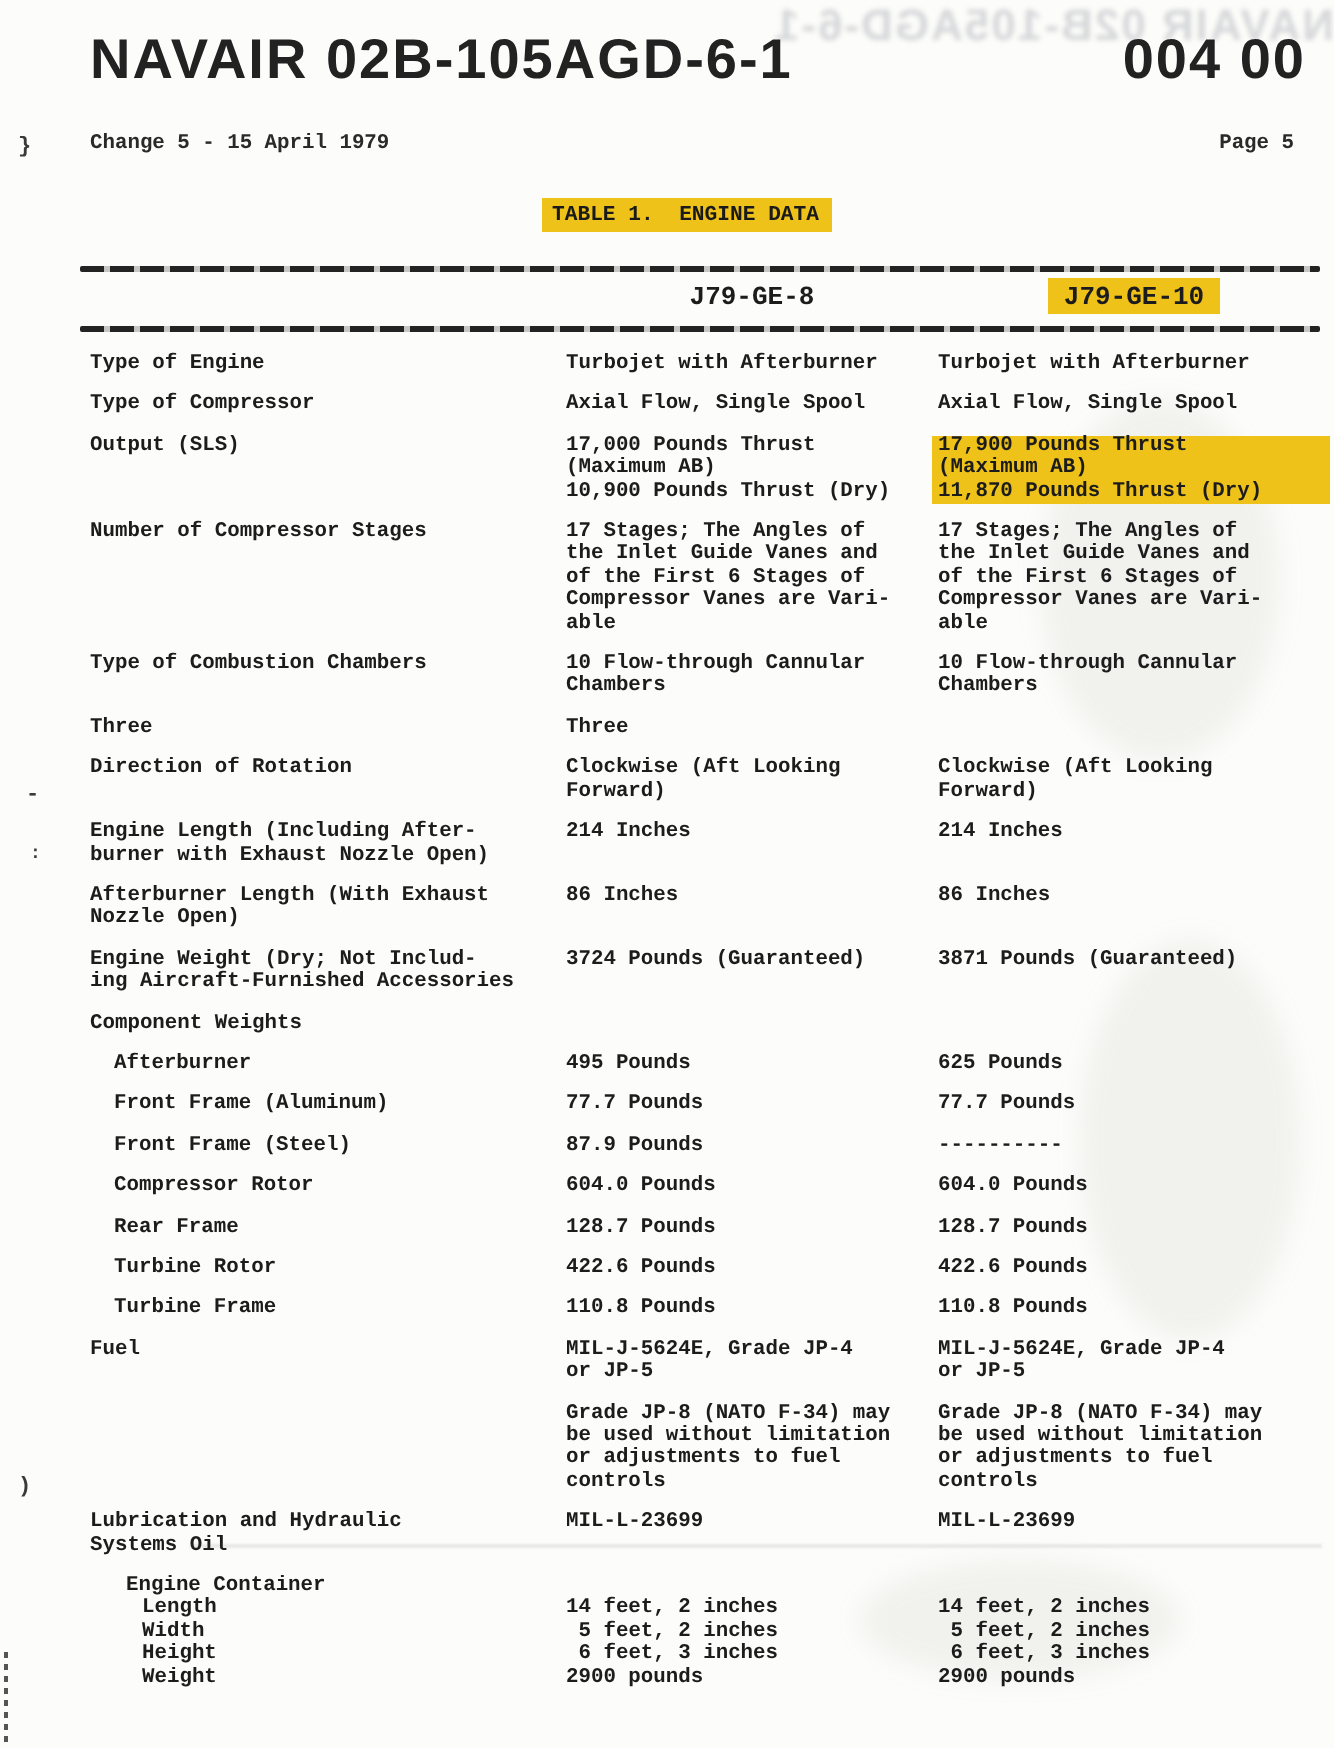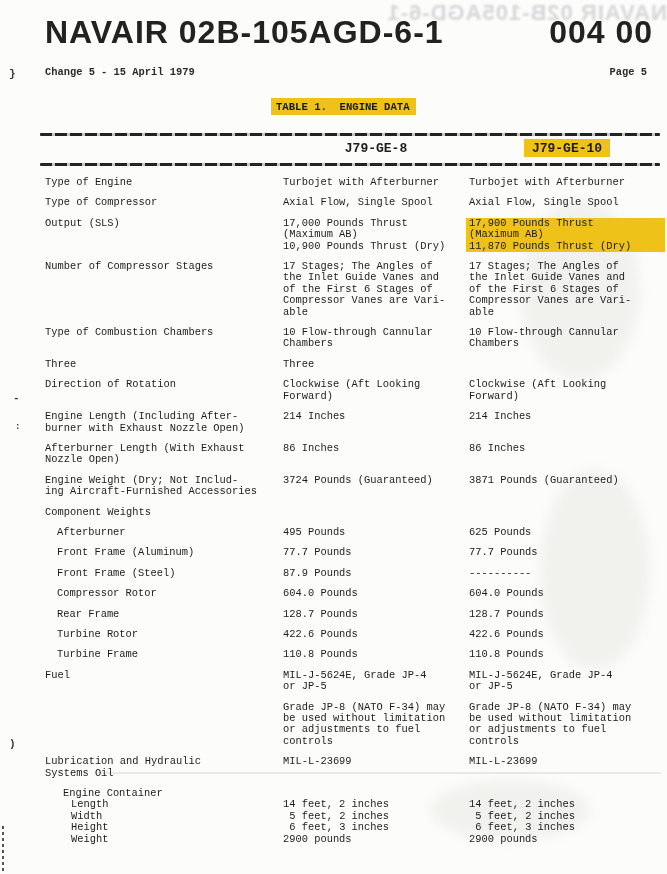--- a/index.html
+++ b/index.html
@@ -10,21 +10,21 @@
     background:#fcfcfa;
     overflow:hidden;
     font-family:"Liberation Mono","DejaVu Sans Mono",monospace;
     color:#1c1c1c;
   }
   
   .doc-header{
     position:absolute;left:45px;right:14px;top:14px;
     display:flex;justify-content:space-between;align-items:baseline;
     font-family:"Liberation Sans","DejaVu Sans",sans-serif;
-    font-weight:bold;font-size:32px;letter-spacing:1px;color:#222;
+    font-weight:bold;font-size:28px;letter-spacing:1px;color:#222;
   }
   .subheader{
     position:absolute;left:45px;right:20px;top:66px;
     display:flex;justify-content:space-between;
     font-size:10.4px;font-weight:bold;color:#2a2a2a;
   }
   .table-title-wrap{position:absolute;left:0;top:97px;width:100%;}
   .table-title{
     margin-left:271px;display:inline-block;
     font-size:10.6px;font-weight:bold;white-space:pre;
@@ -47,21 +47,21 @@
     font-size:13px;font-weight:bold;
   }
   .col-headers .ch{text-align:center;}
   .col-headers .ch .hl{padding:2px 8px 1px 8px;}
   .rows{
     position:absolute;top:168px;left:45px;width:620px;
   }
   .row{
     display:grid;grid-template-columns:238px 186px 196px;
     margin-top:9px;
-    font-size:10.4px;line-height:11.4px;font-weight:normal;
+    font-size:10.4px;line-height:11.4px;font-weight:bold;
     white-space:pre-wrap;
   }
   .row.tight{margin-top:0;}
   .cell{padding-right:6px;}
   .cell.hl-cell{background:var(--hl,#efc21a);margin-left:-3px;padding-left:3px;}
   .ind-1{padding-left:12px;}
   .ind-2{padding-left:18px;}
   .ind-3{padding-left:26px;}
   
   .ghost-top{

